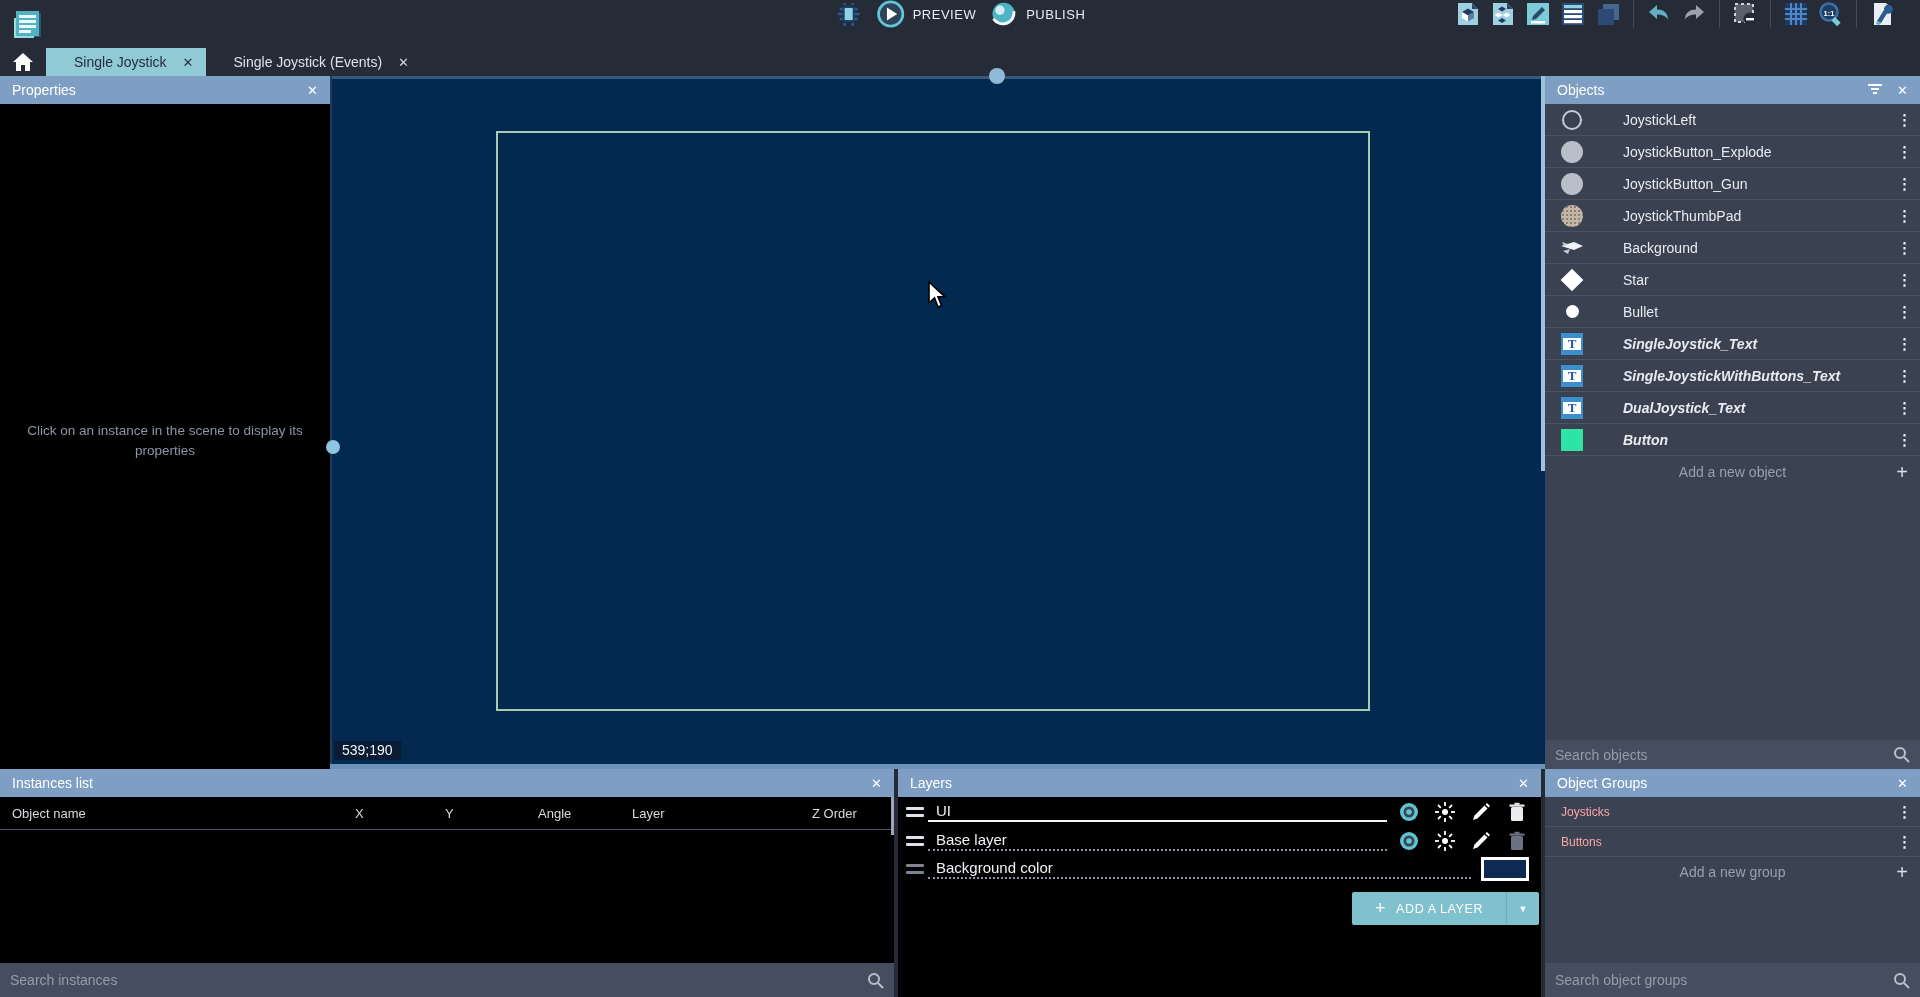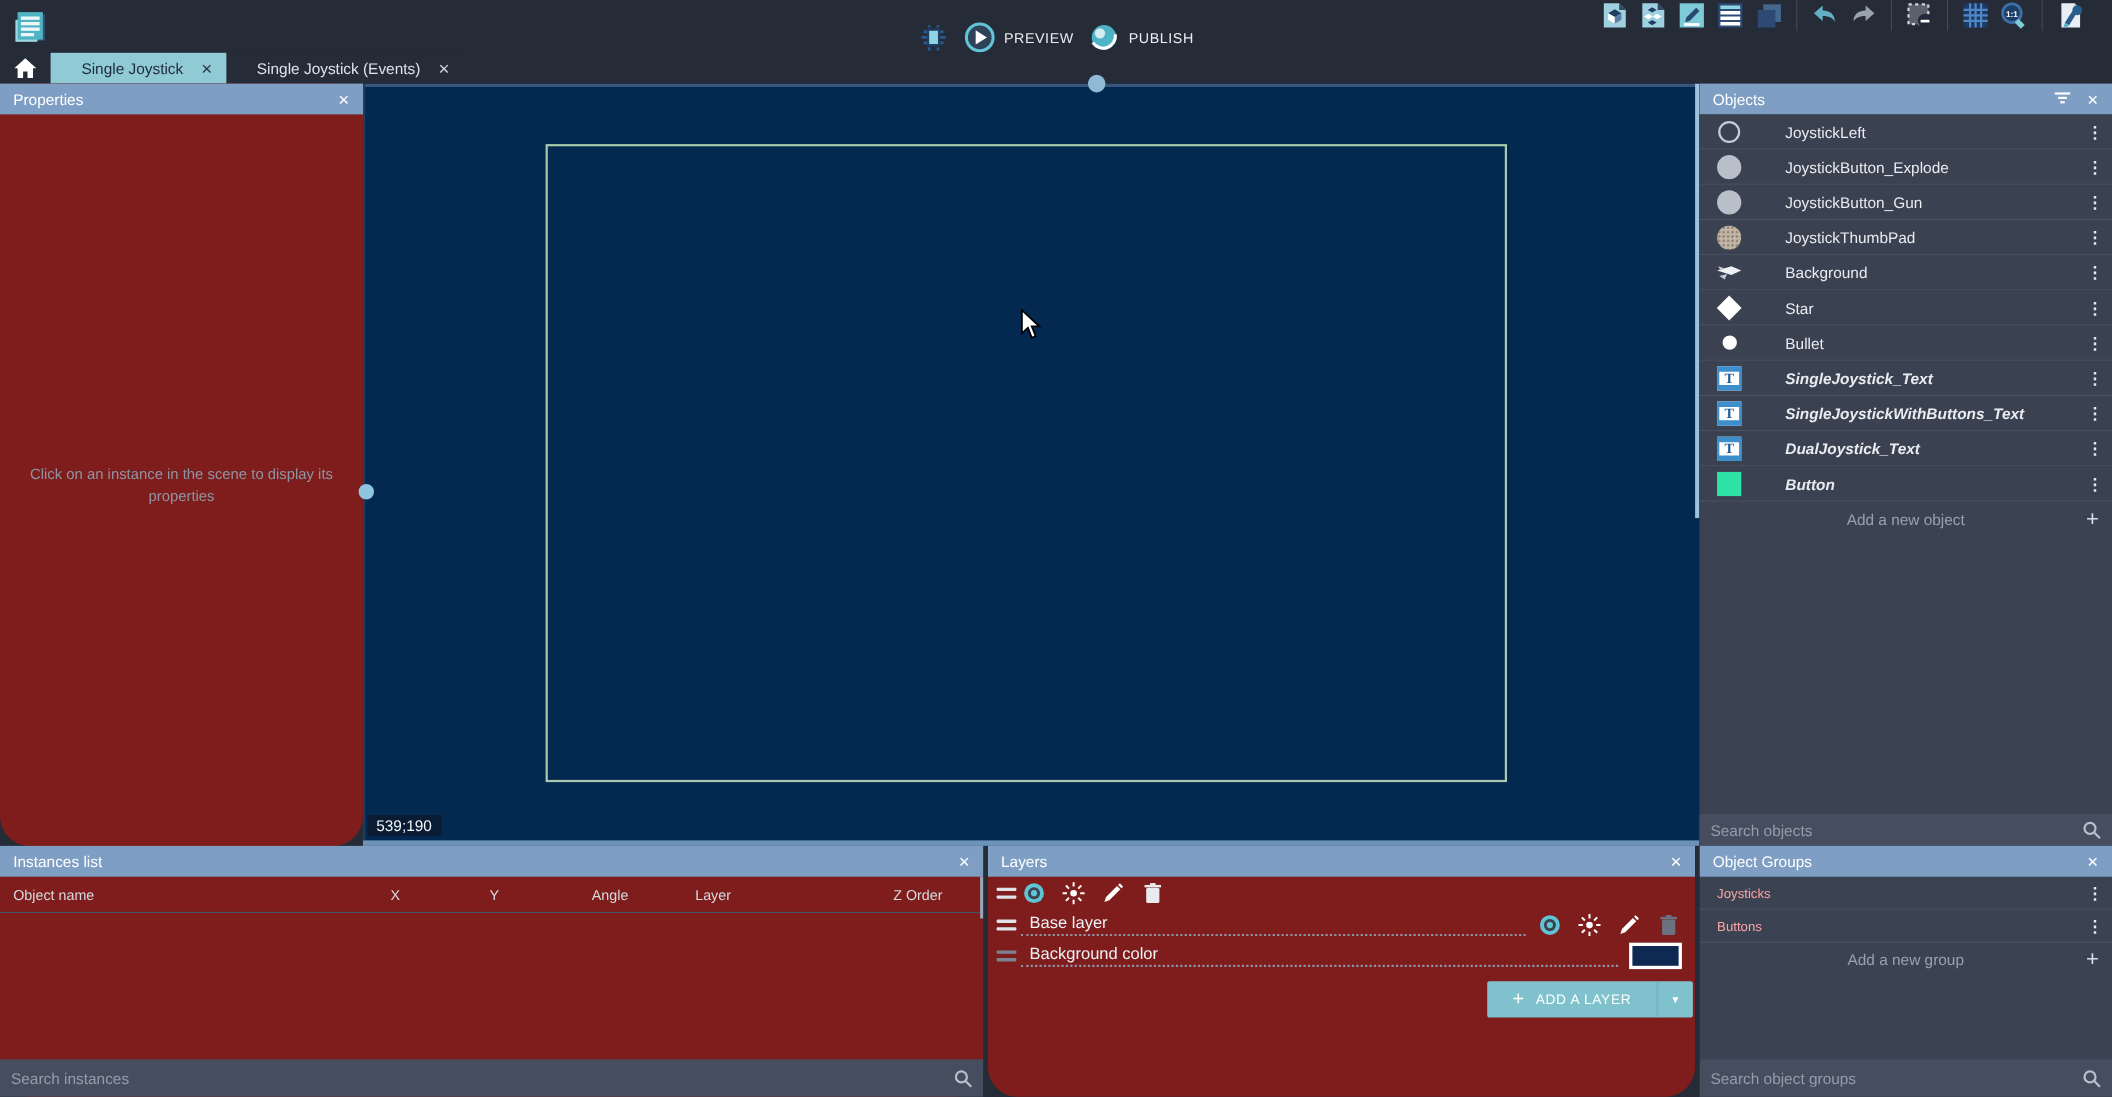--- a/index.html
+++ b/index.html
@@ -4,39 +4,39 @@
 <style>
   * { margin:0; padding:0; box-sizing:border-box; }
   html,body { width:1920px; height:997px; overflow:hidden; background:#262b38;
               font-family:"Liberation Sans", sans-serif; }
   .app { position:absolute; inset:0; width:1920px; height:997px; background:#262b38; }
 
   
   .toolbar { position:absolute; left:0; top:0; width:1920px; height:48px; background:#262b38; }
   .app-menu { position:absolute; left:10px; top:6px; width:36px; height:36px; cursor:pointer; }
   .toolbar-center { position:absolute; left:50%; top:0; transform:translateX(-50%); height:48px;
-                    display:flex; align-items:flex-end; gap:14px; }
+                    display:flex; align-items:flex-start; gap:14px; }
   .tb-label { color:#e8ebf1; font-size:13px; letter-spacing:0.5px; }
   .toolbar-right { position:absolute; right:24px; top:0; height:48px; display:flex; align-items:flex-start; gap:7px; }
   .tb-icon { width:28px; height:28px; display:flex; align-items:center; justify-content:center; }
   .tb-sep { width:1px; height:28px; background:#434a59; margin:0 4px; }
 
   
   .tabbar { position:absolute; left:0; top:48px; width:1920px; height:28px; background:#262b38;
             display:flex; align-items:stretch; }
   .home-btn { width:46px; display:flex; align-items:center; justify-content:center; }
   .tab { display:flex; align-items:center; padding:0 12px 0 28px; gap:16px; font-size:14px; }
   .tab.active { background:#8fcad5; color:#222d3d; }
   .tab.inactive { background:#262b38; color:#dde1e8; }
   .tab .tab-close { font-size:13px; cursor:pointer; }
   .tab.active .tab-close { color:#2b3646; }
   .tab.inactive .tab-close { color:#cfd4db; }
 
   
-  .panel { position:absolute; background:#7f1d1d;border-radius:27px; }
+  .panel { position:absolute; background:#000000; }
   .panel-header { position:absolute; left:0; top:0; right:0; height:28px; background:#7e9ec3;
                   display:flex; align-items:center; color:#fff; font-size:14px; padding:0 12px; }
   .panel-header .spacer { flex:1; }
   .panel-close { color:#fff; font-size:13px; cursor:pointer; }
   .search-bar { position:absolute; left:0; right:0; height:30px; background:#454d5f;
                 display:flex; align-items:center; padding:0 10px; }
   .search-bar input { flex:1; background:transparent; border:none; outline:none;
                       color:#cdd2da; font-size:14px; font-family:"Liberation Sans",sans-serif; }
   .search-bar input::placeholder { color:#959daa; opacity:1; }
 
@@ -480,20 +480,23 @@
       <span>Layers</span>
       <span class="spacer"></span>
       <span class="panel-close">✕</span>
     </div>
 
     <div class="layer-row" style="top:28px; height:29px;">
       <span class="drag-handle">
           <i style="width:18px"></i>
           <i style="width:18px"></i>
         </span>
+      <span class="layer-field focused">
+        <span class="layer-name">UI</span>
+      </span>
       <span class="layer-icons">
         <span class="licon">
           <svg width="24" height="24" viewBox="0 0 24 24">
             <circle cx="12" cy="12" r="9" fill="#5fc4d4"></circle>
             <circle cx="12" cy="12" r="5.5" fill="#3b4251"></circle>
             <circle cx="12" cy="12" r="2.8" fill="#5fc4d4"></circle>
           </svg>
         </span>
         <span class="licon">
           <svg width="22" height="22" viewBox="0 0 22 22">

